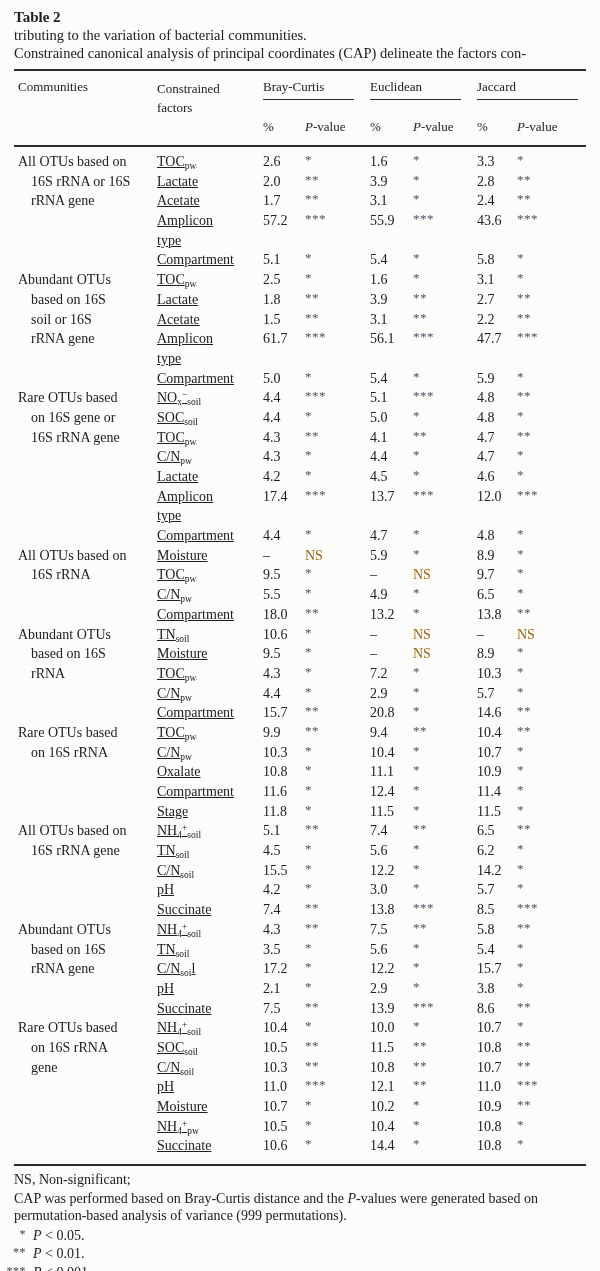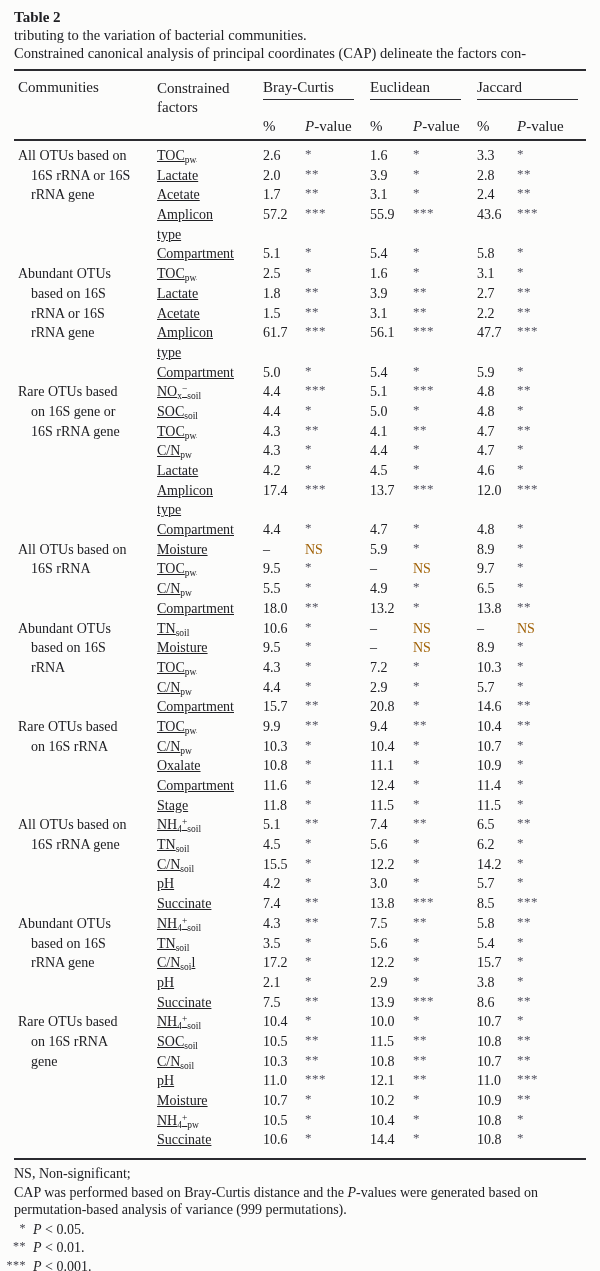--- a/index.html
+++ b/index.html
@@ -13,22 +13,22 @@
   .title{font-weight:bold;font-size:15px;line-height:18px;margin-top:2px;}
   .caption{font-size:14.5px;line-height:18px;}
   .caption div{white-space:nowrap;}
   .tablewrap{margin-top:7px;}
   .header-grid{
     display:grid;
     grid-template-columns:139px 106px 42px 65px 43px 64px 40px 69px;
     grid-template-rows:27px 31px;
     border-top:2px solid #2b2b30;
     border-bottom:2px solid #2b2b30;
-    padding:8px 0 2px 4px;
-    font-size:15px;
+    padding:8px 0 8px 4px;
+    font-size:13px;
   }
   .hcell{white-space:nowrap;}
   .h-comm{grid-column:1;grid-row:1 / span 2;}
   .h-fact{grid-column:2;grid-row:1 / span 2;white-space:normal;width:90px;line-height:19px;}
   .dist{position:relative;grid-row:1;}
   .dist::after{content:"";position:absolute;left:0;right:16px;top:20px;border-bottom:1.5px solid #2b2b30;}
   .dist.last::after{right:8px;}
   .h-bc{grid-column:3 / span 2;}
   .h-eu{grid-column:5 / span 2;}
   .h-jc{grid-column:7 / span 2;}
@@ -140,21 +140,21 @@
         <div class="cell val">3.1</div>
         <div class="cell sig"><span class="stars">*</span></div>
         <div class="cell comm indent">based on 16S</div>
         <div class="cell fact"><span>Lactate</span></div>
         <div class="cell val">1.8</div>
         <div class="cell sig"><span class="stars">**</span></div>
         <div class="cell val">3.9</div>
         <div class="cell sig"><span class="stars">**</span></div>
         <div class="cell val">2.7</div>
         <div class="cell sig"><span class="stars">**</span></div>
-        <div class="cell comm indent">rRNA or 16S</div>
+        <div class="cell comm indent">soil or 16S</div>
         <div class="cell fact"><span>Acetate</span></div>
         <div class="cell val">1.5</div>
         <div class="cell sig"><span class="stars">**</span></div>
         <div class="cell val">3.1</div>
         <div class="cell sig"><span class="stars">**</span></div>
         <div class="cell val">2.2</div>
         <div class="cell sig"><span class="stars">**</span></div>
         <div class="cell comm indent">rRNA gene</div>
         <div class="cell fact"><span>Amplicon</span></div>
         <div class="cell val">61.7</div>

